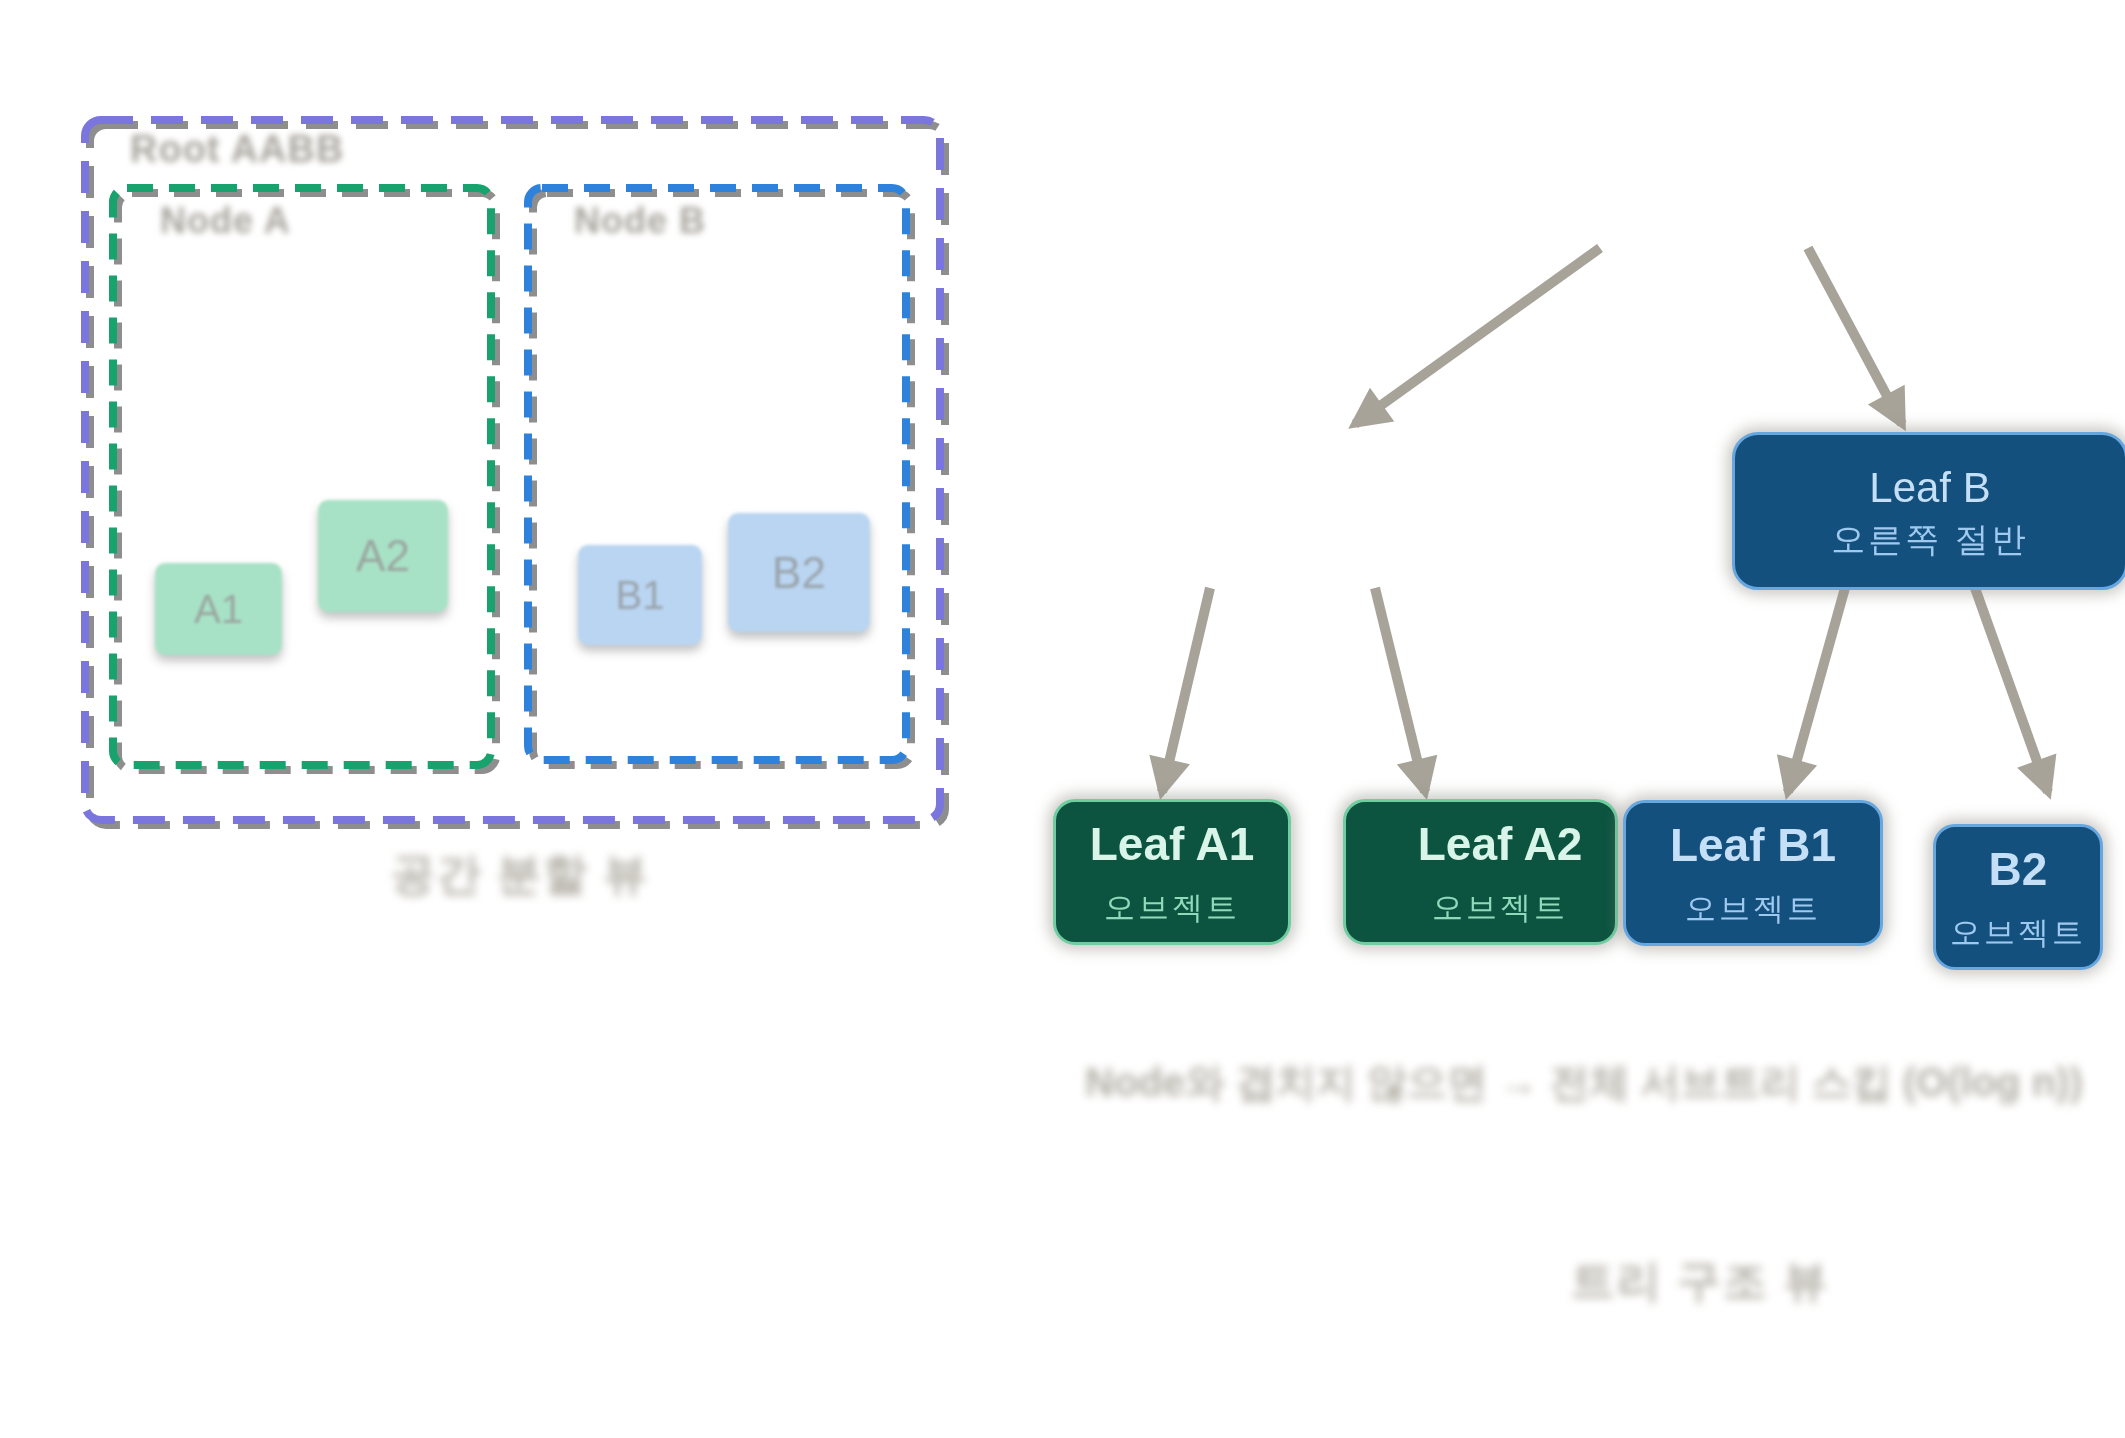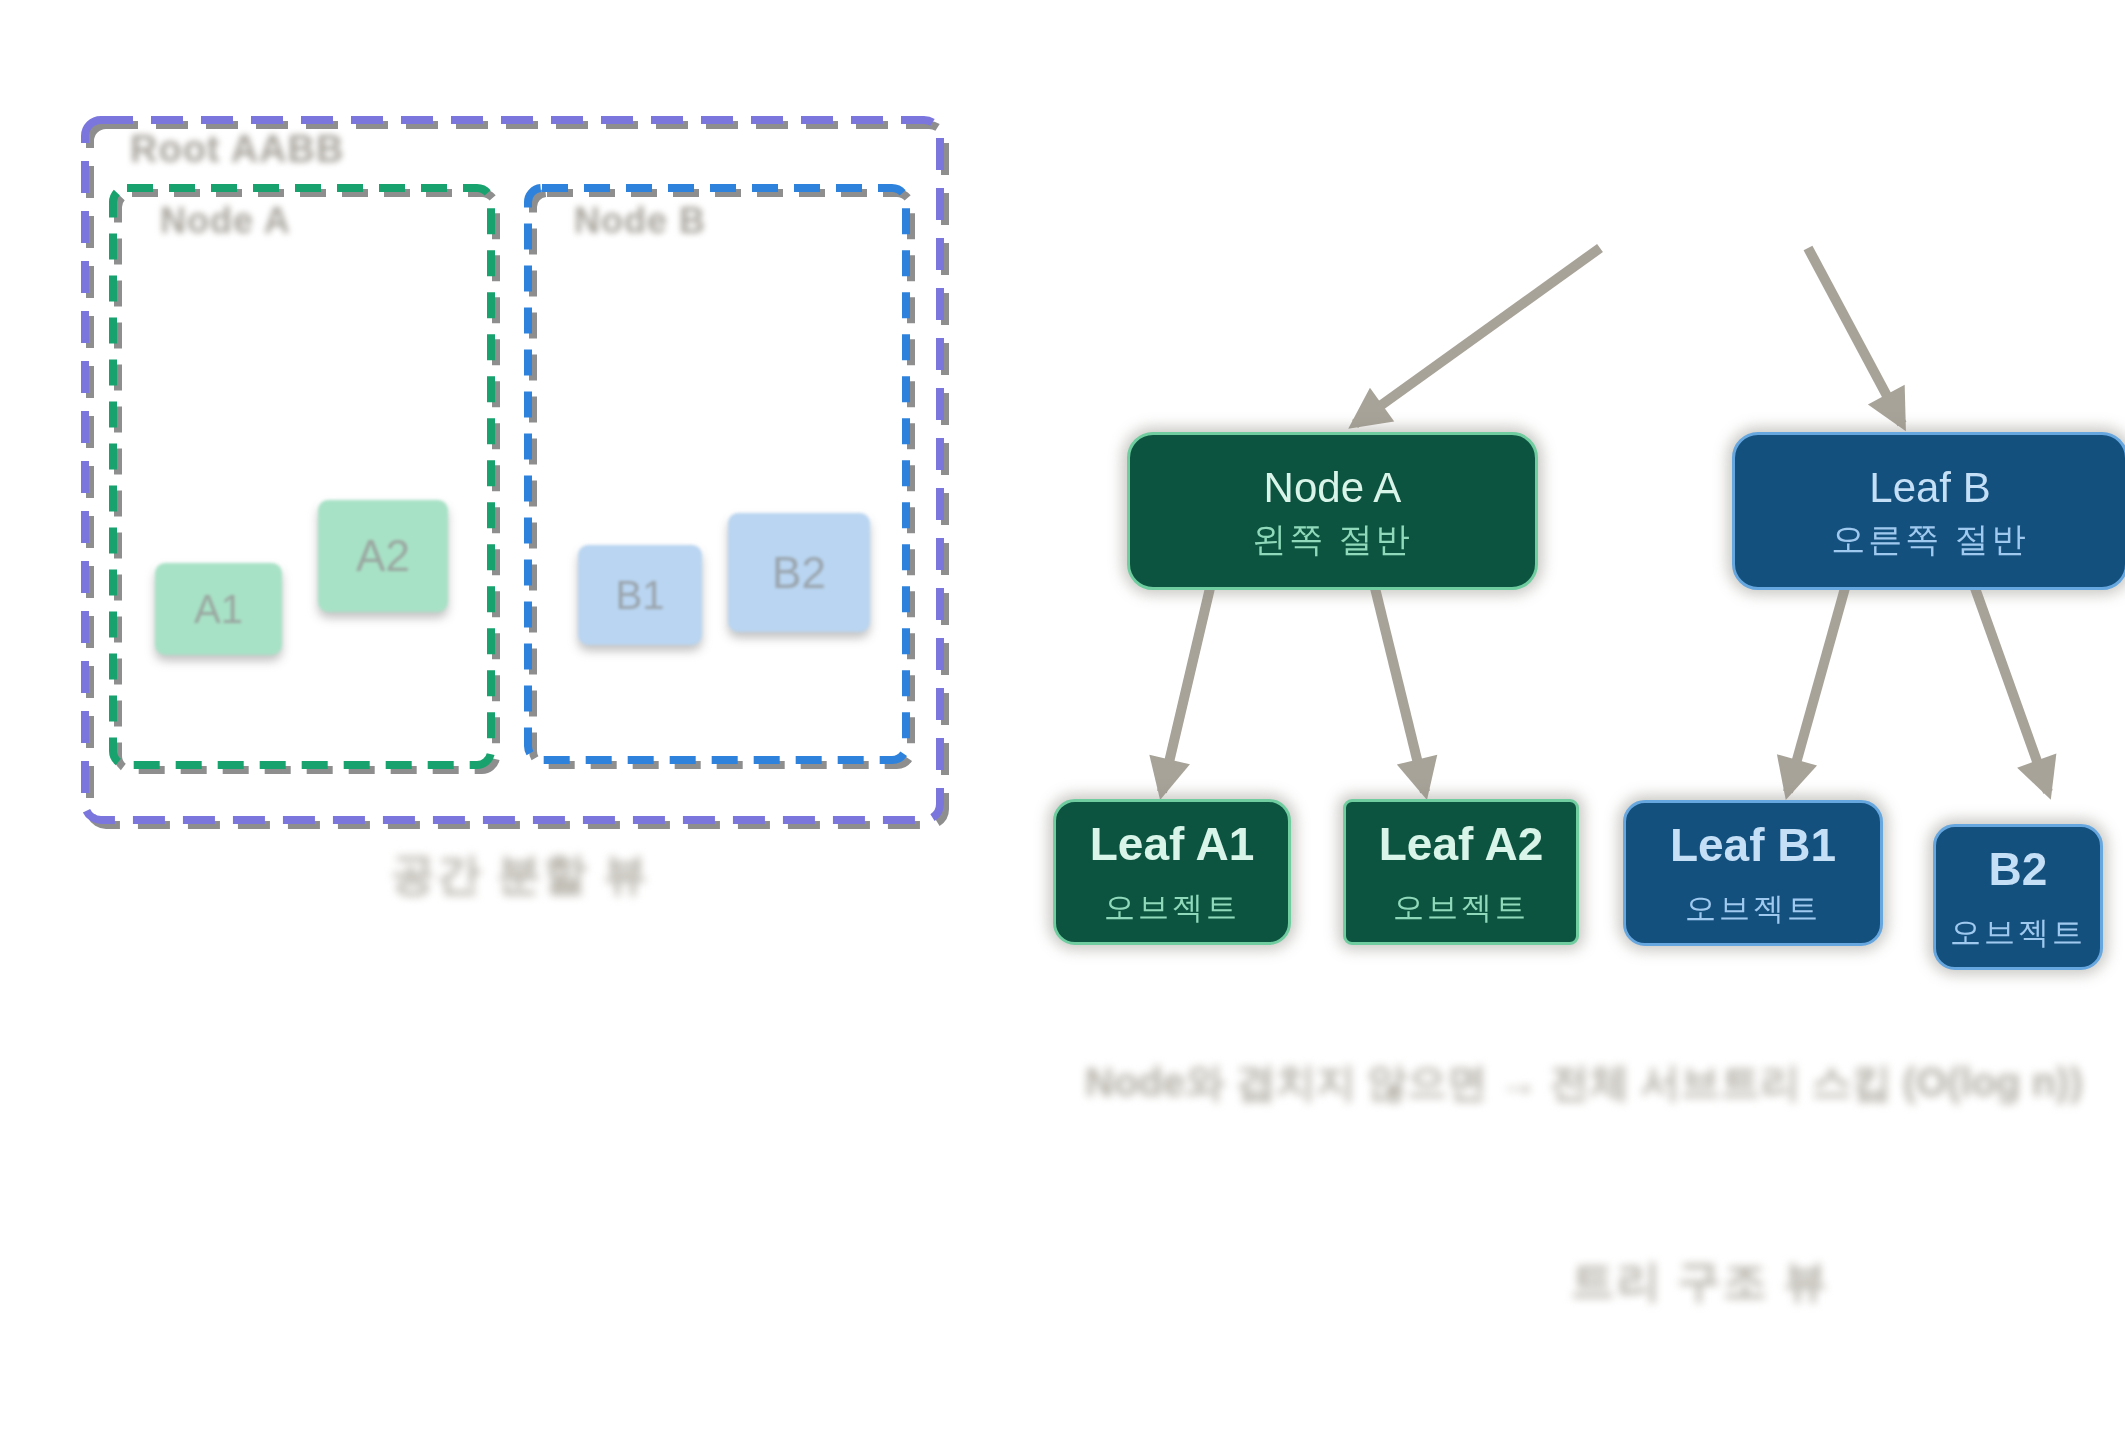--- a/index.html
+++ b/index.html
@@ -92,36 +92,32 @@
   <div class="obj-box obj-blue" style="left:578px;top:545px;width:124px;height:100px;font-size:40px;">
     <span>B1</span>
   </div>
   <div class="obj-box obj-blue" style="left:728px;top:513px;width:142px;height:119px;font-size:44px;">
     <span>B2</span>
   </div>
 
   <div class="caption" style="left:330px;top:845px;width:380px;font-size:44px;">공간 분할 뷰</div>
 
 
-  <div class="tree-node node-green" style="left:1127px;top:432px;width:405px;height:152px;">
-    <div class="title">Node A</div>
-    <div class="subtitle">왼쪽 절반</div>
-  </div>
 
   <div class="tree-node node-blue" style="left:1732px;top:432px;width:390px;height:152px;">
     <div class="title">Leaf B</div>
     <div class="subtitle">오른쪽 절반</div>
   </div>
 
   <div class="tree-node tree-leaf node-green" style="left:1053px;top:799px;width:232px;height:140px;border-radius:22px;">
     <div class="title">Leaf A1</div>
     <div class="subtitle">오브젝트</div>
   </div>
 
-  <div class="tree-node tree-leaf node-green" style="left:1343px;top:799px;width:230px;height:140px;border-radius:9px;">
+  <div class="tree-node tree-leaf node-green" style="left:1343px;top:799px;width:230px;height:140px;border-radius:22px;padding-left:39px;">
     <div class="title">Leaf A2</div>
     <div class="subtitle">오브젝트</div>
   </div>
 
   <div class="tree-node tree-leaf node-blue" style="left:1623px;top:800px;width:254px;height:140px;border-radius:22px;">
     <div class="title">Leaf B1</div>
     <div class="subtitle">오브젝트</div>
   </div>
 
   <div class="tree-node tree-leaf node-blue" style="left:1933px;top:824px;width:164px;height:140px;border-radius:22px;">

